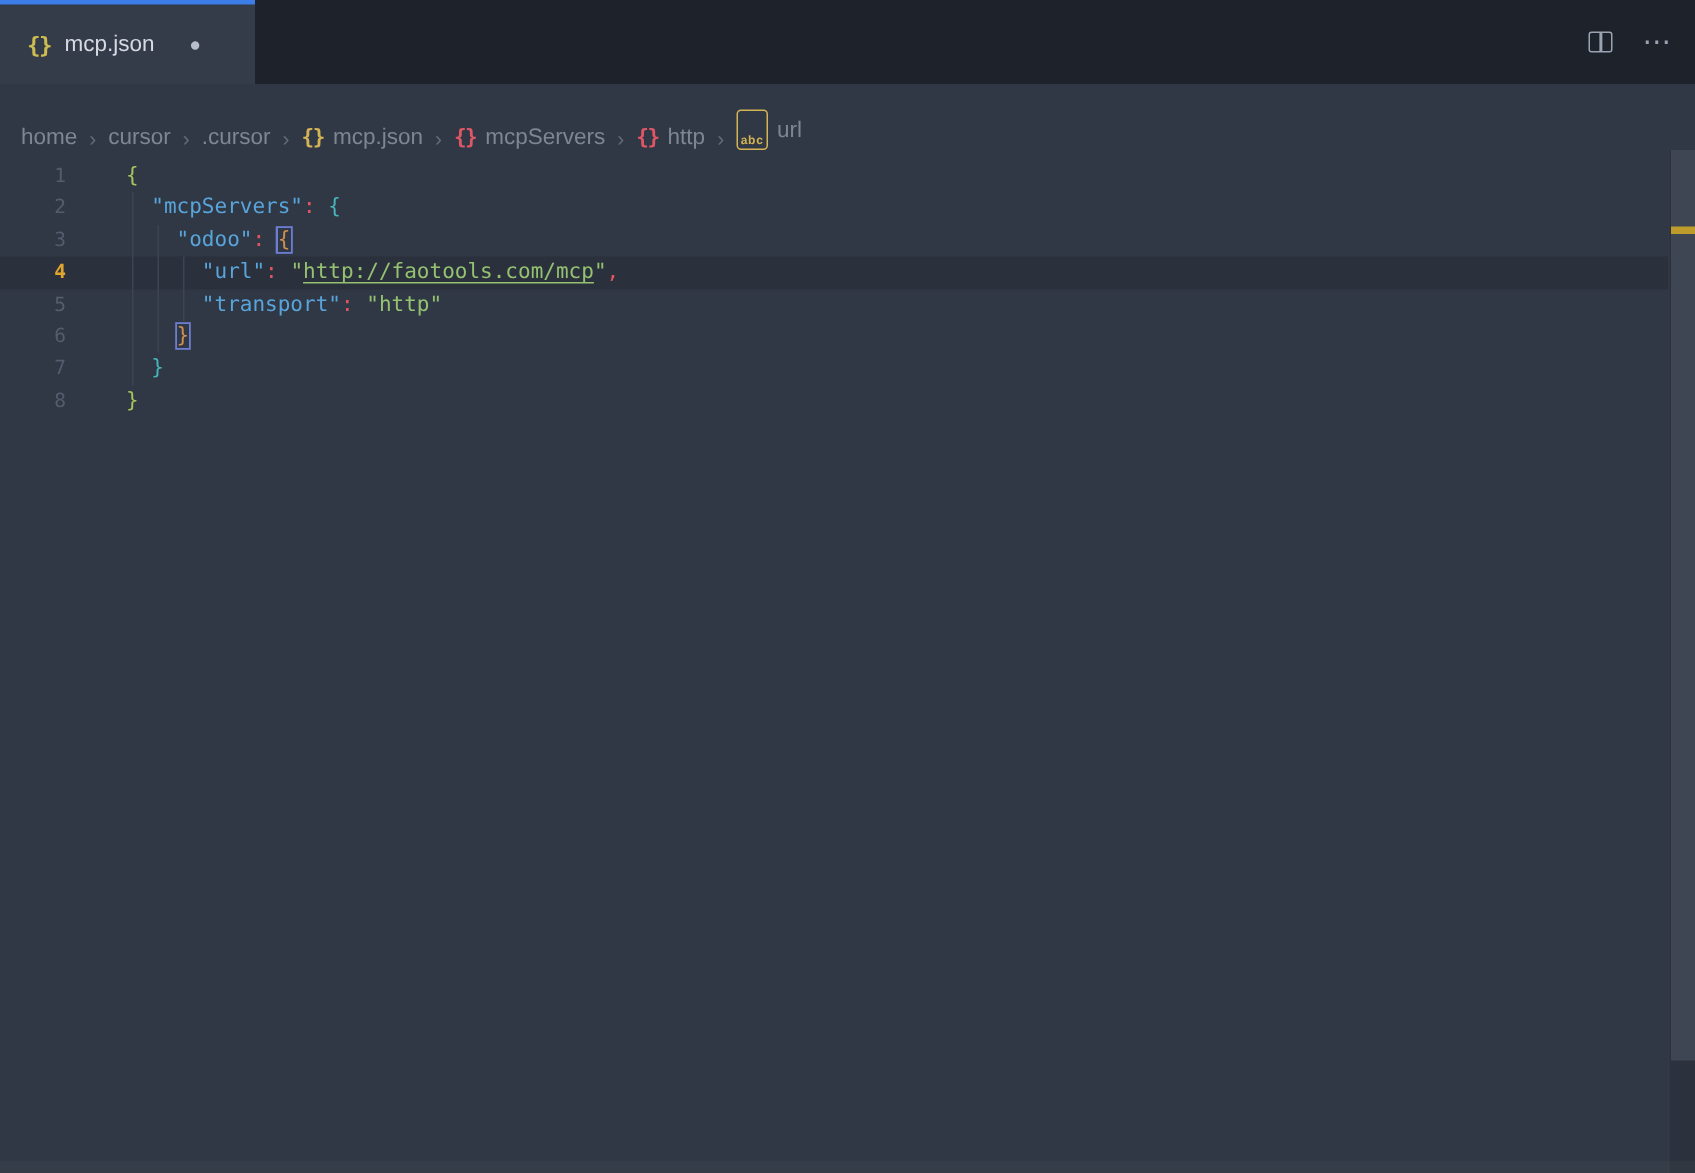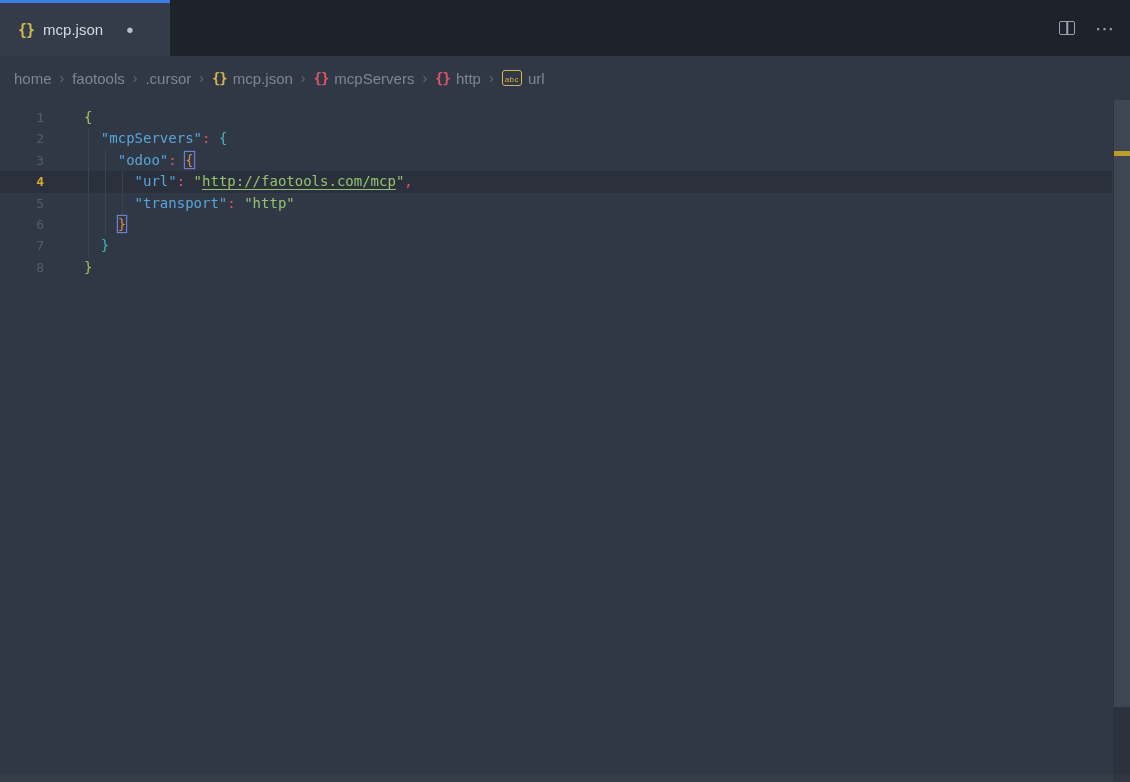--- a/index.html
+++ b/index.html
@@ -19,29 +19,29 @@
   .tab-dot { color:var(--modified-dot); font-size:13px; margin-left:14px; line-height:1; }
   .tab-actions { position:absolute; right:16px; top:0; height:56px;
                  display:flex; align-items:center; gap:20px; }
   .split-icon { width:16px; height:14px; border:1.5px solid var(--icon-fg); border-radius:2px;
                 position:relative; cursor:pointer; }
   .split-icon::after { content:""; position:absolute; left:50%; top:0; bottom:0;
                        width:1.5px; background:var(--icon-fg); transform:translateX(-50%); }
   .more-icon { color:var(--icon-fg); font-size:19px; line-height:1; cursor:pointer; }
 
   
-  .breadcrumbs { height:44px; background:var(--editor-bg); display:flex; align-items:center;
+  .breadcrumbs { height:44px; background:var(--editor-bg); display:flex; align-items:flex-end;
                  padding-left:14px; gap:8px; font-size:15px; color:var(--breadcrumb-fg); }
   .bc-item { display:inline-flex; align-items:center; gap:6px; cursor:pointer; }
   .bc-sep { color:var(--breadcrumb-sep); font-size:14px; }
   .bc-braces { font-weight:bold; font-size:14px; font-family:"DejaVu Sans Mono", monospace;
                letter-spacing:-1px; }
   .abc-badge { display:inline-block; border:1px solid var(--abc-badge); border-radius:3px;
-               color:var(--abc-badge); font-size:8px; font-weight:normal; line-height:1;
-               padding:5px 2px 1px; letter-spacing:0.5px; }
+               color:var(--abc-badge); font-size:8px; font-weight:bold; line-height:1;
+               padding:16px 2px 1px; letter-spacing:0.5px; }
 
   
   .editor { position:relative; height:682px; background:var(--editor-bg); }
   .active-line-bg { position:absolute; left:0; right:18px; top:71.2px; height:21.4px;
                     background:var(--active-line-bg); }
   .indent-guide { position:absolute; width:1px; background:var(--indent-guide); }
   .guide-0 { left:88px;  top:28.4px; height:128.4px; }
   .guide-1 { left:105px; top:49.8px; height:85.6px; }
   .guide-2 { left:122px; top:71.2px; height:42.8px; }
 
@@ -82,21 +82,21 @@
       <span class="more-icon">⋯</span>
     </div>
   </div>
 
   <div class="breadcrumbs">
       <span class="bc-item">
         <span>home</span>
       </span>
       <span class="bc-sep">›</span>
       <span class="bc-item">
-        <span>faotools</span>
+        <span>cursor</span>
       </span>
       <span class="bc-sep">›</span>
       <span class="bc-item">
         <span>.cursor</span>
       </span>
       <span class="bc-sep">›</span>
       <span class="bc-item">
         <span class="bc-braces" style="color: rgb(211, 179, 84);">{}</span>
         <span>mcp.json</span>
       </span>

